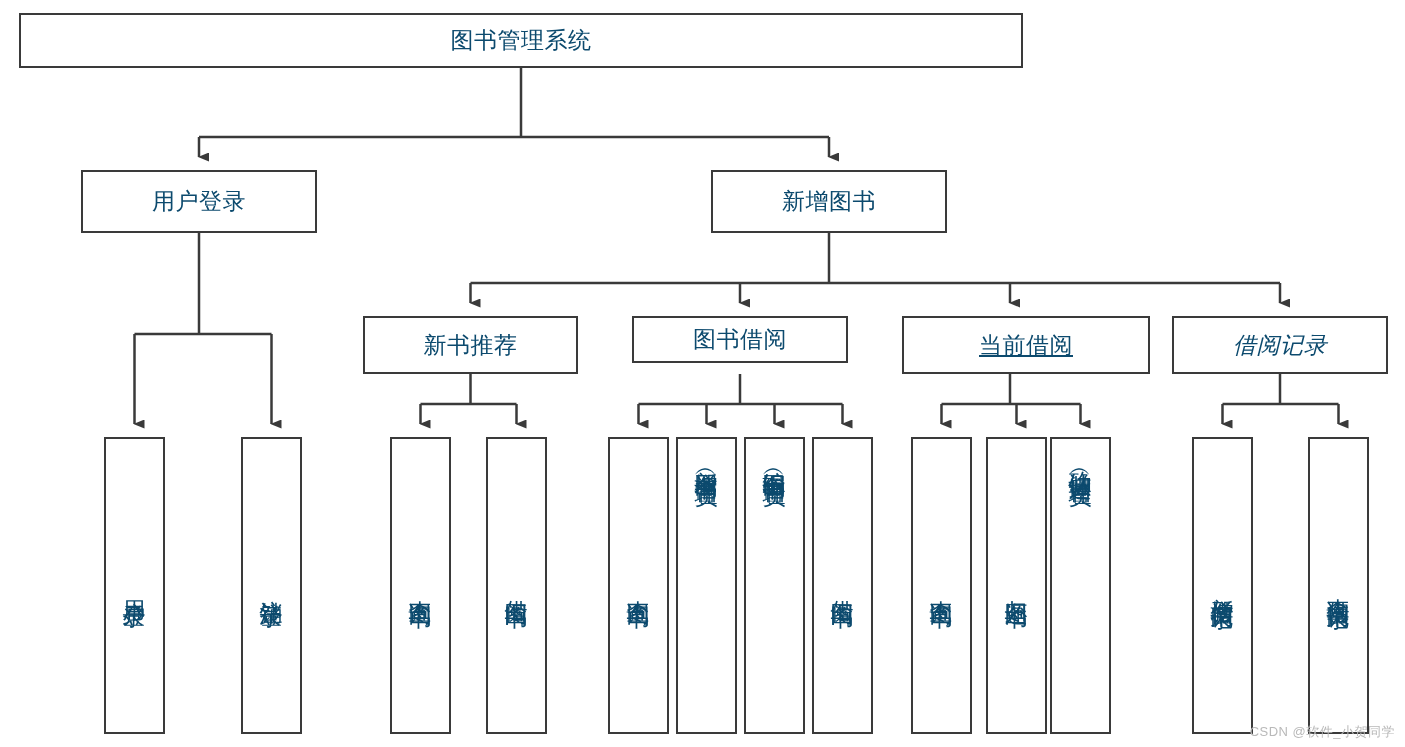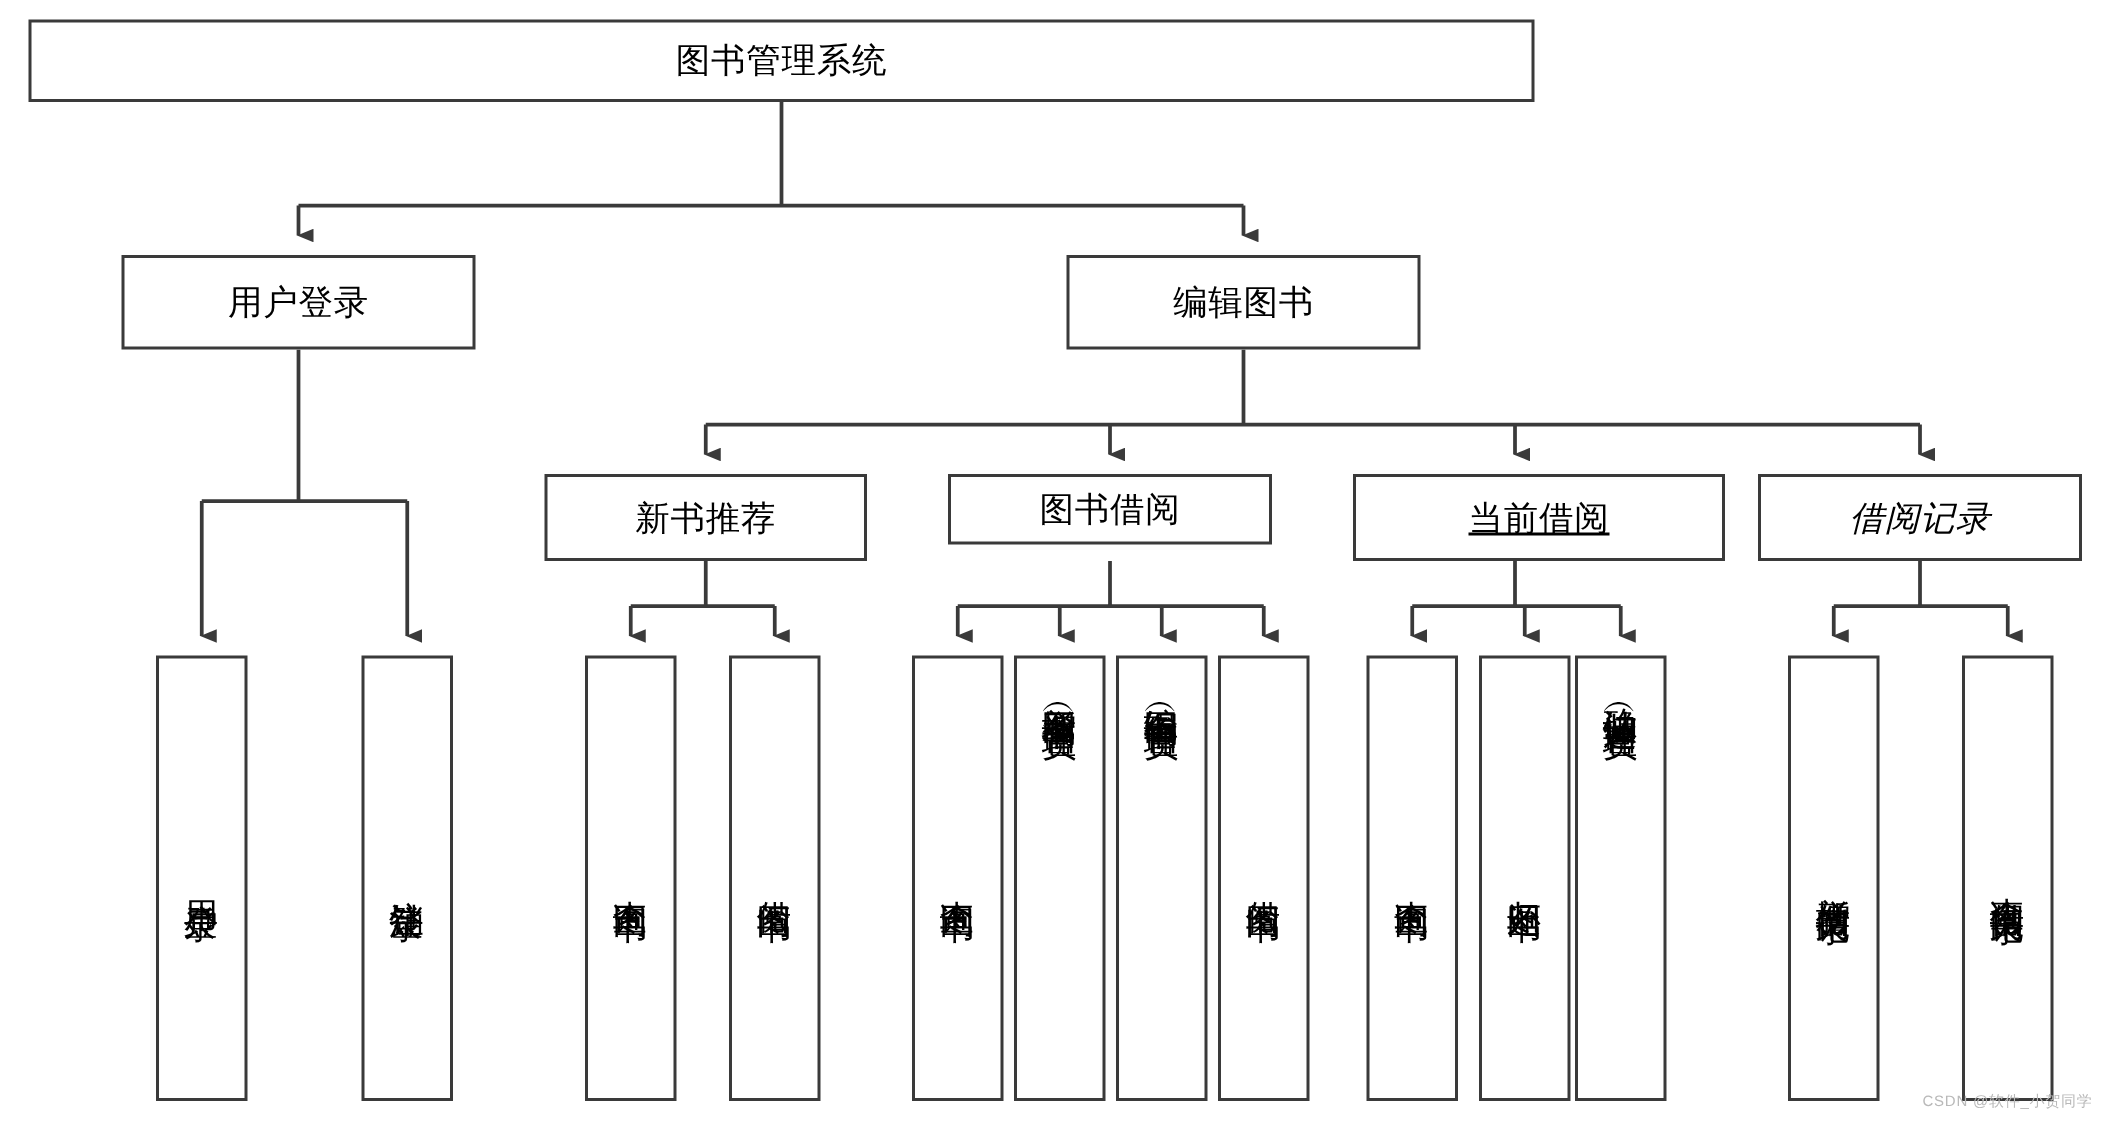--- a/index.html
+++ b/index.html
@@ -27,21 +27,21 @@
     pointer-events: none;
   }
   .node {
     position: absolute;
     box-sizing: border-box;
     border: 2.5px solid #3a3a3a;
     background: #ffffff;
     display: flex;
     align-items: center;
     justify-content: center;
-    color: #000000;
+    color: #0c4a6e;
   }
   .node .label {
     display: block;
     text-align: center;
     line-height: 1.25;
     letter-spacing: 0.5px;
   }
   .node.horizontal .label {
     writing-mode: horizontal-tb;
     font-size: 23px;
@@ -60,21 +60,21 @@
     white-space: nowrap;
   }
   .node.vertical.centered {
     align-items: center;
     padding-top: 0;
   }
   #watermark {
     position: absolute;
     right: 10px;
     bottom: 6px;
-    font-size: 10px;
+    font-size: 13px;
     color: #b9b9b9;
     white-space: nowrap;
     letter-spacing: 0.5px;
   }
 </style>
 </head>
 <body>
 
 <div id="diagram-root">
 
@@ -115,21 +115,21 @@
   </svg>
 
   <div id="node-layer">
       <div class="node horizontal" style="left: 19px; top: 13px; width: 1004px; height: 55px;">
         <span class="label">图书管理系统</span>
       </div>
       <div class="node horizontal" style="left: 81px; top: 170px; width: 236px; height: 63px;">
         <span class="label">用户登录</span>
       </div>
       <div class="node horizontal" style="left: 711px; top: 170px; width: 236px; height: 63px;">
-        <span class="label">编辑图书</span>
+        <span class="label">新增图书</span>
       </div>
       <div class="node horizontal" style="left: 363px; top: 316px; width: 215px; height: 58px; align-items: center;">
         <span class="label">新书推荐</span>
       </div>
       <div class="node horizontal" style="left: 632px; top: 316px; width: 216px; height: 47px;">
         <span class="label">图书借阅</span>
       </div>
       <div class="node horizontal" style="left: 902px; top: 316px; width: 248px; height: 58px; text-decoration: underline;">
         <span class="label">当前借阅</span>
       </div>

